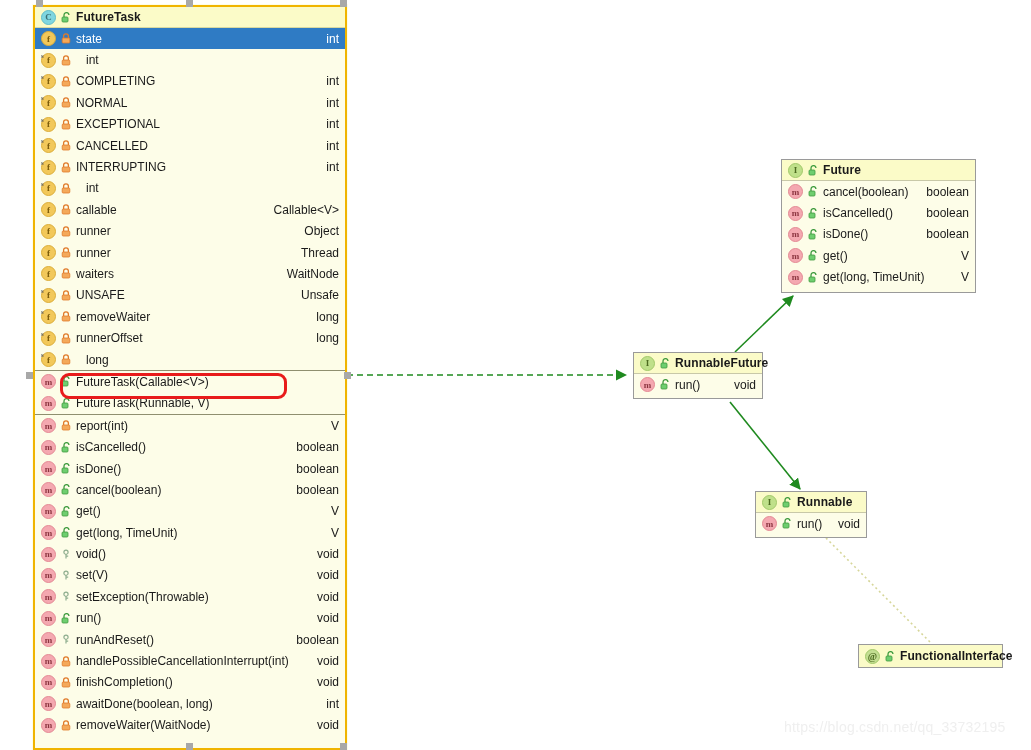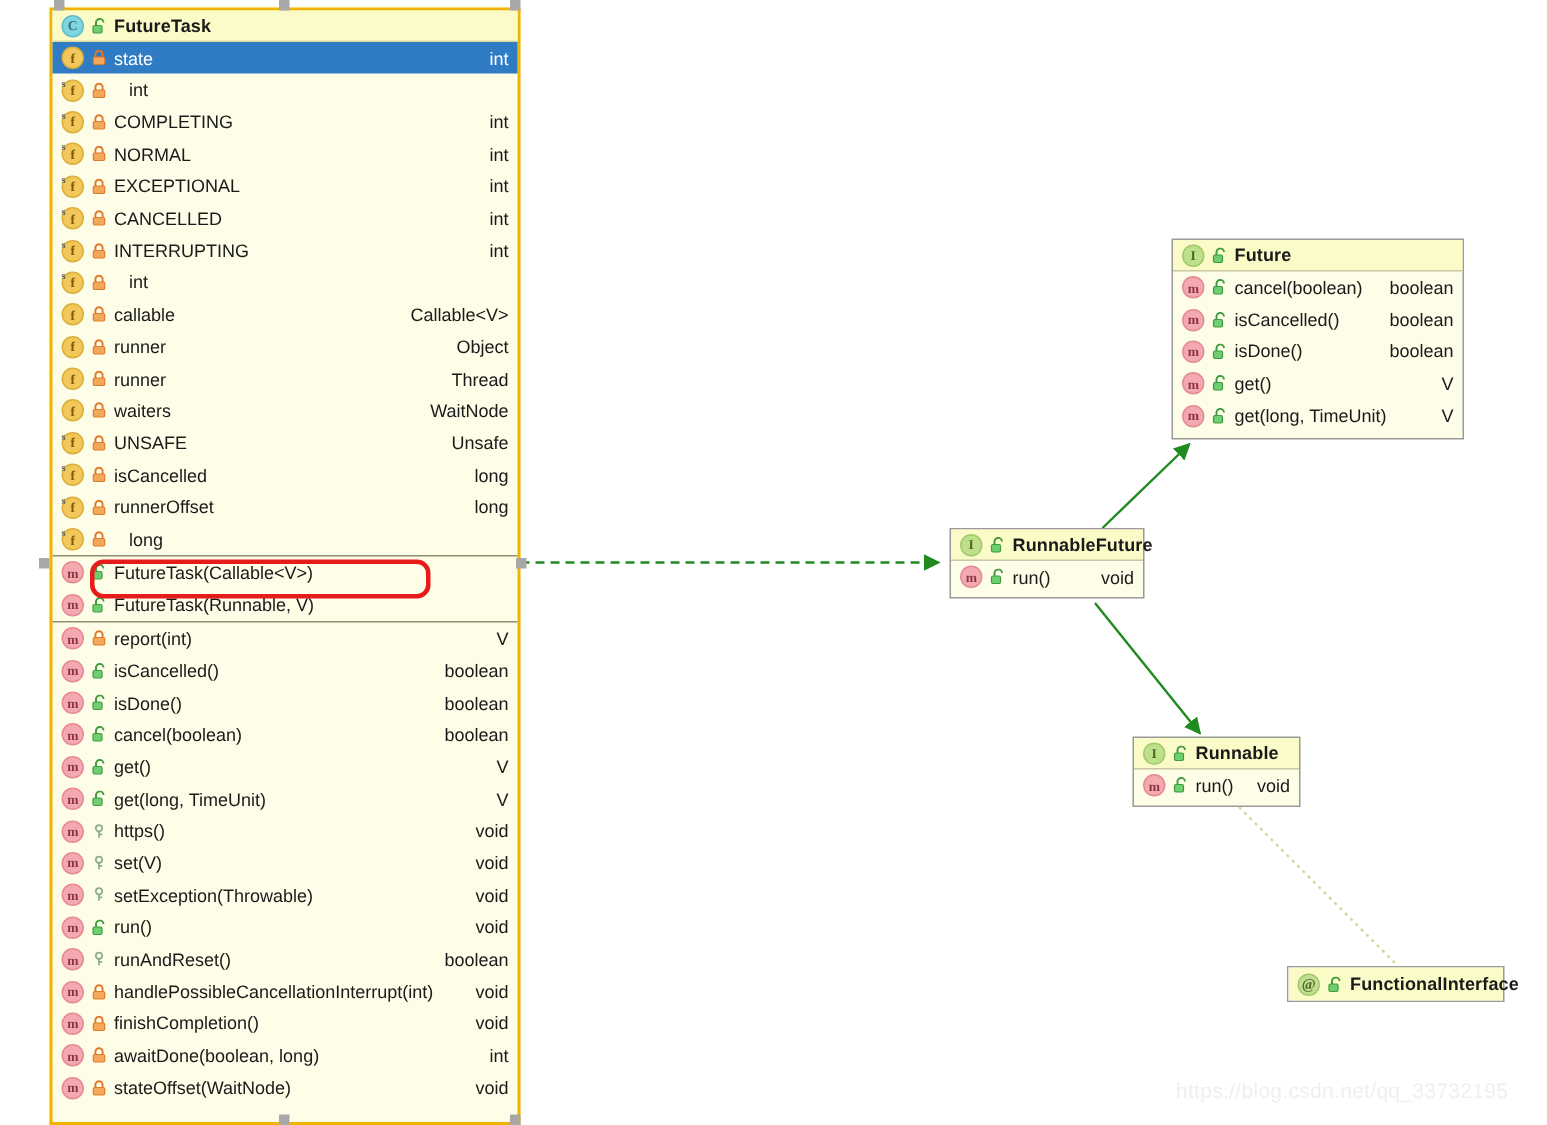--- a/index.html
+++ b/index.html
@@ -329,21 +329,21 @@
         <span class="member-type">Unsafe</span>
       </div>
       <div class="row">
         <span class="badge sfield">f</span>
         <span class="vis">
             <svg width="10" height="11" viewBox="0 0 10 11">
               <path d="M2.6 5 V3.2 A2.2 2.2 0 0 1 7.4 3.2 V5" fill="none" stroke="#e07a2a" stroke-width="1.3"></path>
               <rect x="1.2" y="5" width="7.6" height="5" rx="1" fill="#f4a95a" stroke="#e07a2a" stroke-width="0.8"></rect>
             </svg>
           </span>
-        <span class="member-name">isCancelled</span>
+        <span class="member-name">removeWaiter</span>
         <span class="member-type">long</span>
       </div>
       <div class="row">
         <span class="badge sfield">f</span>
         <span class="vis">
             <svg width="10" height="11" viewBox="0 0 10 11">
               <path d="M2.6 5 V3.2 A2.2 2.2 0 0 1 7.4 3.2 V5" fill="none" stroke="#e07a2a" stroke-width="1.3"></path>
               <rect x="1.2" y="5" width="7.6" height="5" rx="1" fill="#f4a95a" stroke="#e07a2a" stroke-width="0.8"></rect>
             </svg>
           </span>
@@ -459,21 +459,21 @@
         <span class="member-type">V</span>
       </div>
       <div class="row">
         <span class="badge method">m</span>
         <span class="vis">
             <svg width="10" height="11" viewBox="0 0 10 11">
               <circle cx="5" cy="3.2" r="2.1" fill="none" stroke="#8fae8f" stroke-width="1.2"></circle>
               <path d="M5 5.3 V9.5 M5 7.2 H7.2" stroke="#8fae8f" stroke-width="1.2" fill="none"></path>
             </svg>
           </span>
-        <span class="member-name">https()</span>
+        <span class="member-name">void()</span>
         <span class="member-type">void</span>
       </div>
       <div class="row">
         <span class="badge method">m</span>
         <span class="vis">
             <svg width="10" height="11" viewBox="0 0 10 11">
               <circle cx="5" cy="3.2" r="2.1" fill="none" stroke="#8fae8f" stroke-width="1.2"></circle>
               <path d="M5 5.3 V9.5 M5 7.2 H7.2" stroke="#8fae8f" stroke-width="1.2" fill="none"></path>
             </svg>
           </span>
@@ -547,21 +547,21 @@
         <span class="member-type">int</span>
       </div>
       <div class="row">
         <span class="badge method">m</span>
         <span class="vis">
             <svg width="10" height="11" viewBox="0 0 10 11">
               <path d="M2.6 5 V3.2 A2.2 2.2 0 0 1 7.4 3.2 V5" fill="none" stroke="#e07a2a" stroke-width="1.3"></path>
               <rect x="1.2" y="5" width="7.6" height="5" rx="1" fill="#f4a95a" stroke="#e07a2a" stroke-width="0.8"></rect>
             </svg>
           </span>
-        <span class="member-name">stateOffset(WaitNode)</span>
+        <span class="member-name">removeWaiter(WaitNode)</span>
         <span class="member-type">void</span>
       </div>
     </div>
   </div>
 
   <div class="red-highlight" style="left:60px; top:373px; width:227px; height:26px;"></div>
 
   <div class="uml-box plain" id="box-future" style="left:781px; top:159px; width:195px; height:134px;">
     <div class="uml-header">
       <span class="badge iface">I</span>

